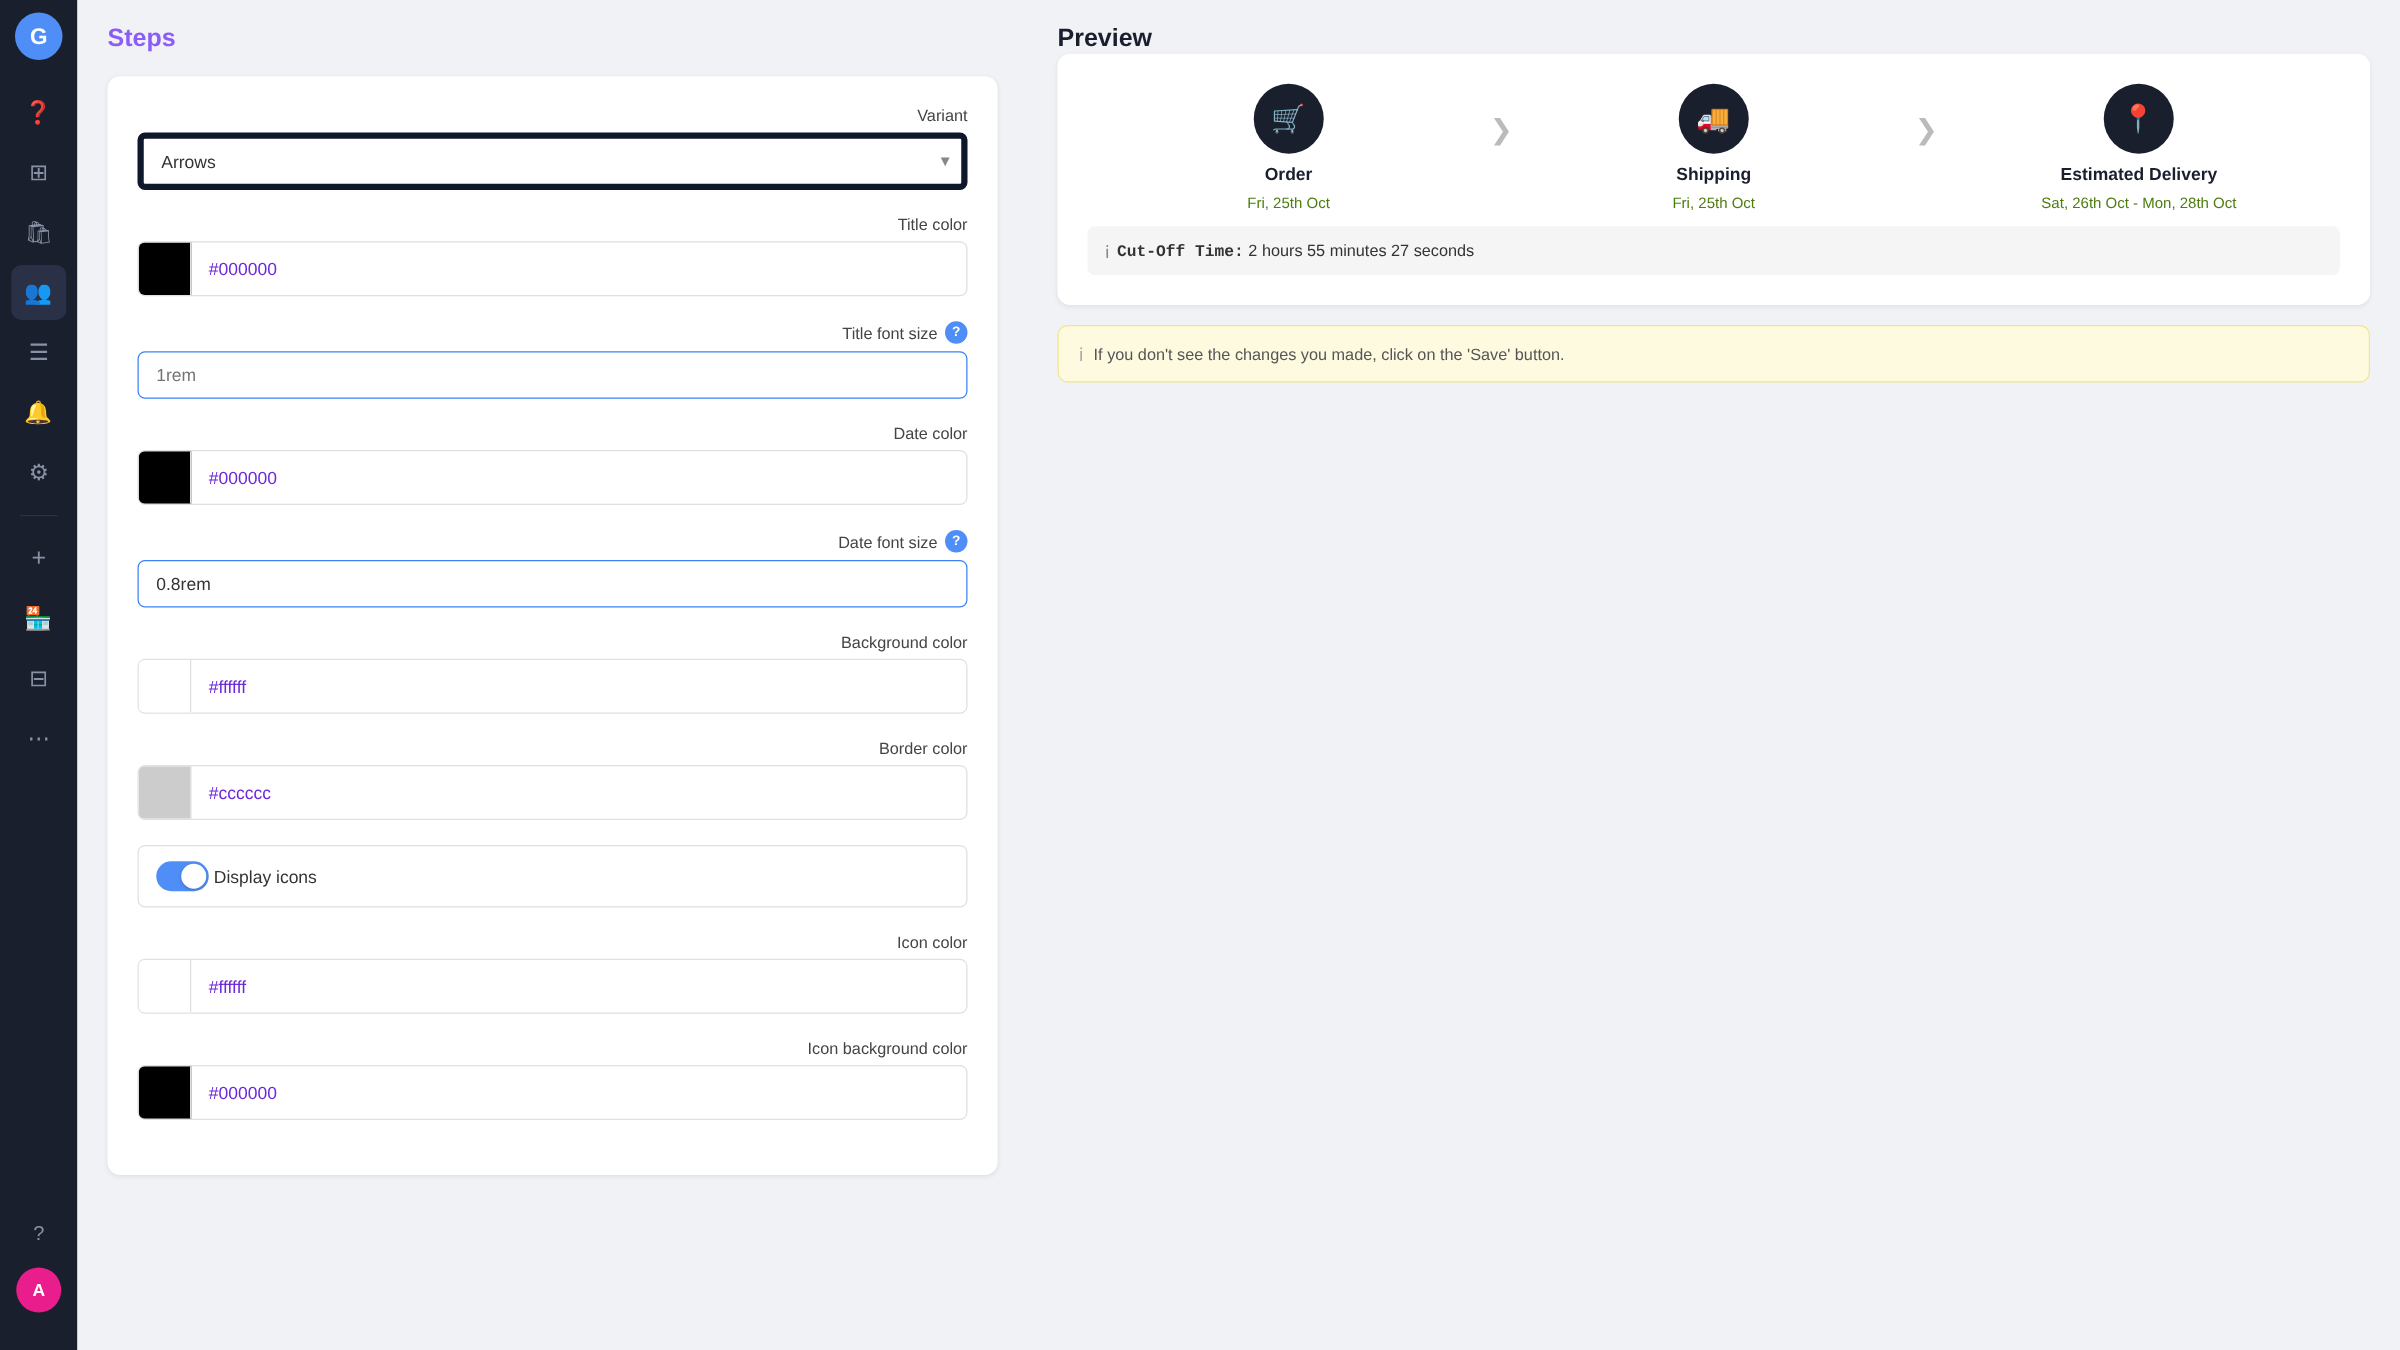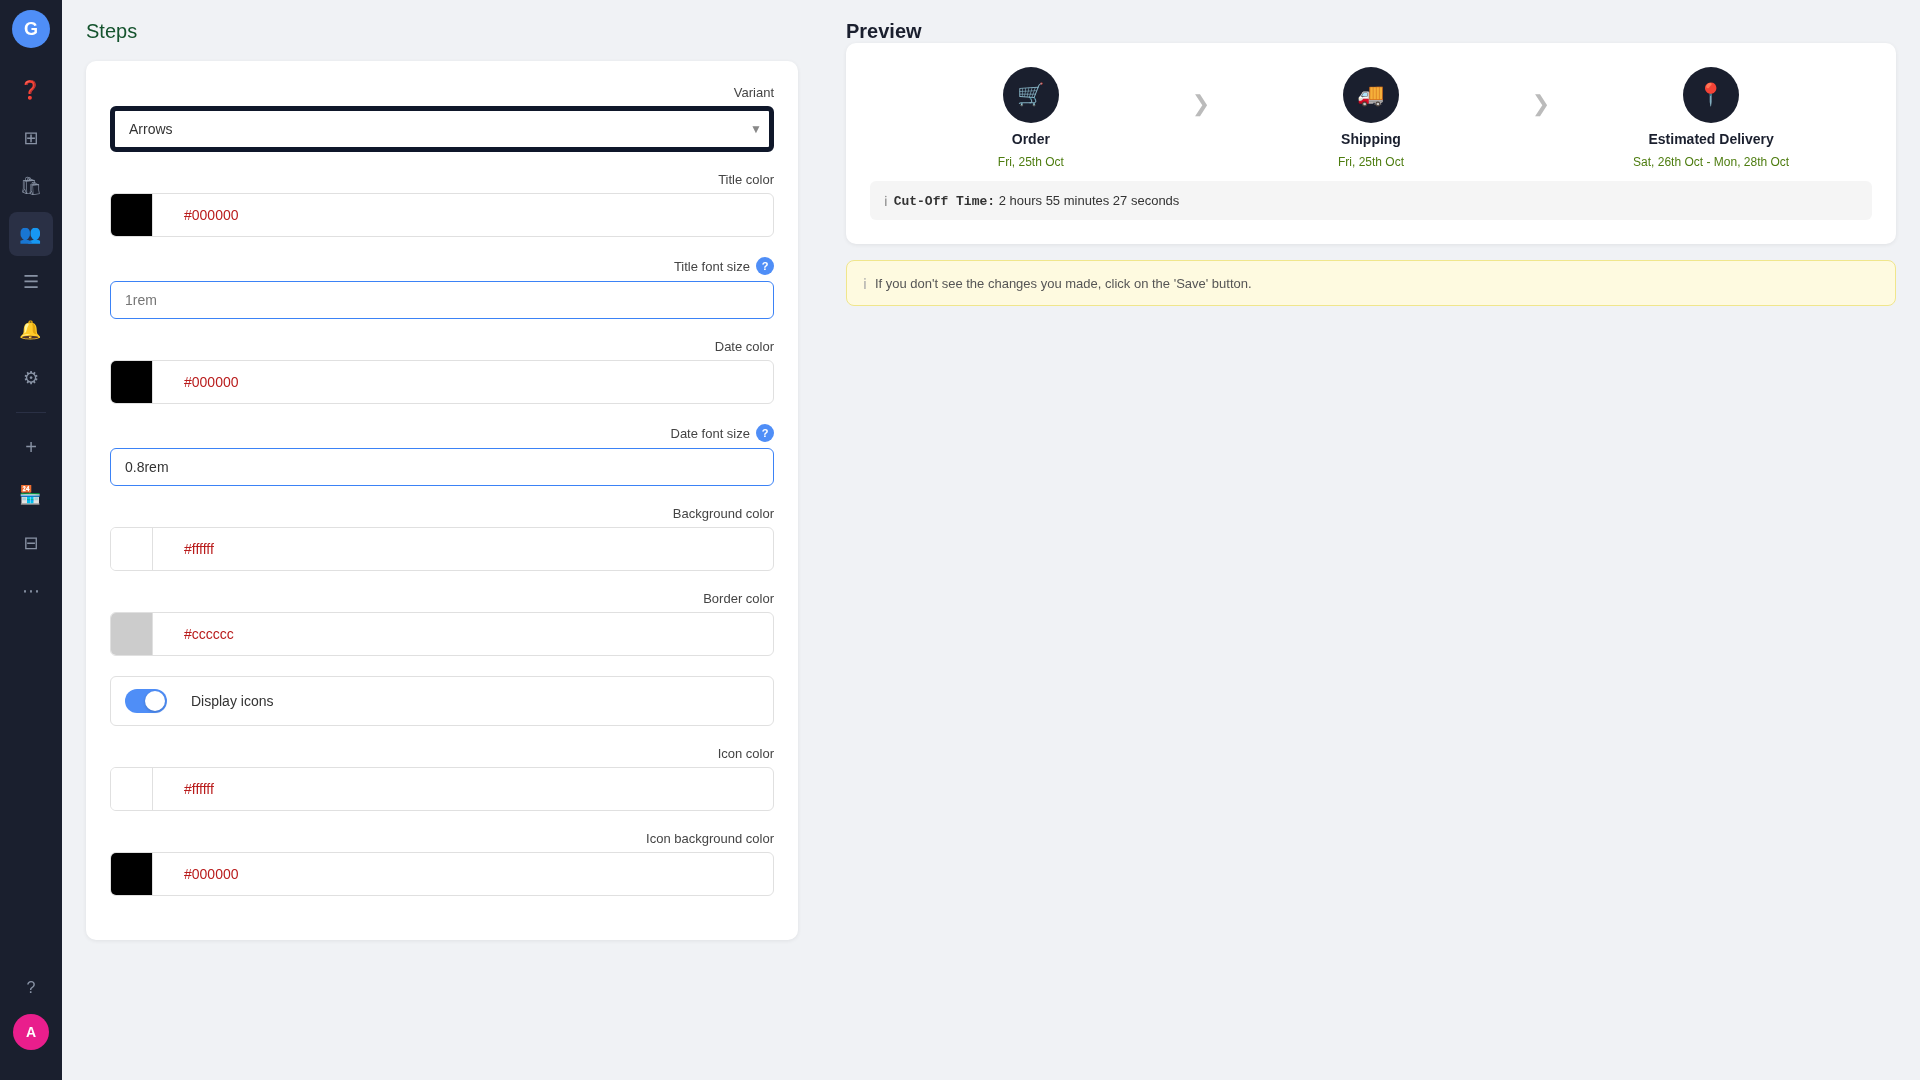--- a/index.html
+++ b/index.html
@@ -56,22 +56,22 @@
     
     .left-panel {
       width: 760px;
       background: #f0f2f5;
       overflow-y: auto;
       padding: 20px 24px;
       flex-shrink: 0;
     }
     .panel-title {
       font-size: 20px;
-      font-weight: 400;
-      color: #14532d;
+      font-weight: 700;
+      color: #8b5cf6;
       margin-bottom: 18px;
     }
     .card {
       background: #fff;
       border-radius: 10px;
       padding: 24px;
       box-shadow: 0 1px 4px rgba(0,0,0,0.07);
     }
 
     .form-group { margin-bottom: 20px; }
@@ -141,30 +141,30 @@
     }
     .color-swatch {
       width: 42px; height: 42px;
       flex-shrink: 0;
       border-right: 1px solid #e0e0e0;
     }
     .color-swatch.black { background: #000000; }
     .color-swatch.white { background: #ffffff; }
     .color-swatch.light-gray { background: #cccccc; }
     .color-value {
-      padding: 0 31px;
+      padding: 0 14px;
       font-size: 14px;
-      color: #b91c1c;
+      color: #6d28d9;
       flex: 1;
     }
 
     .toggle-row {
       display: flex;
       align-items: center;
-      gap: 24px;
+      gap: 4px;
       border: 1px solid #e0e0e0;
       border-radius: 6px;
       padding: 12px 14px;
     }
     .toggle {
       width: 42px; height: 24px;
       background: #4f8ef7;
       border-radius: 12px;
       position: relative;
       cursor: pointer;

